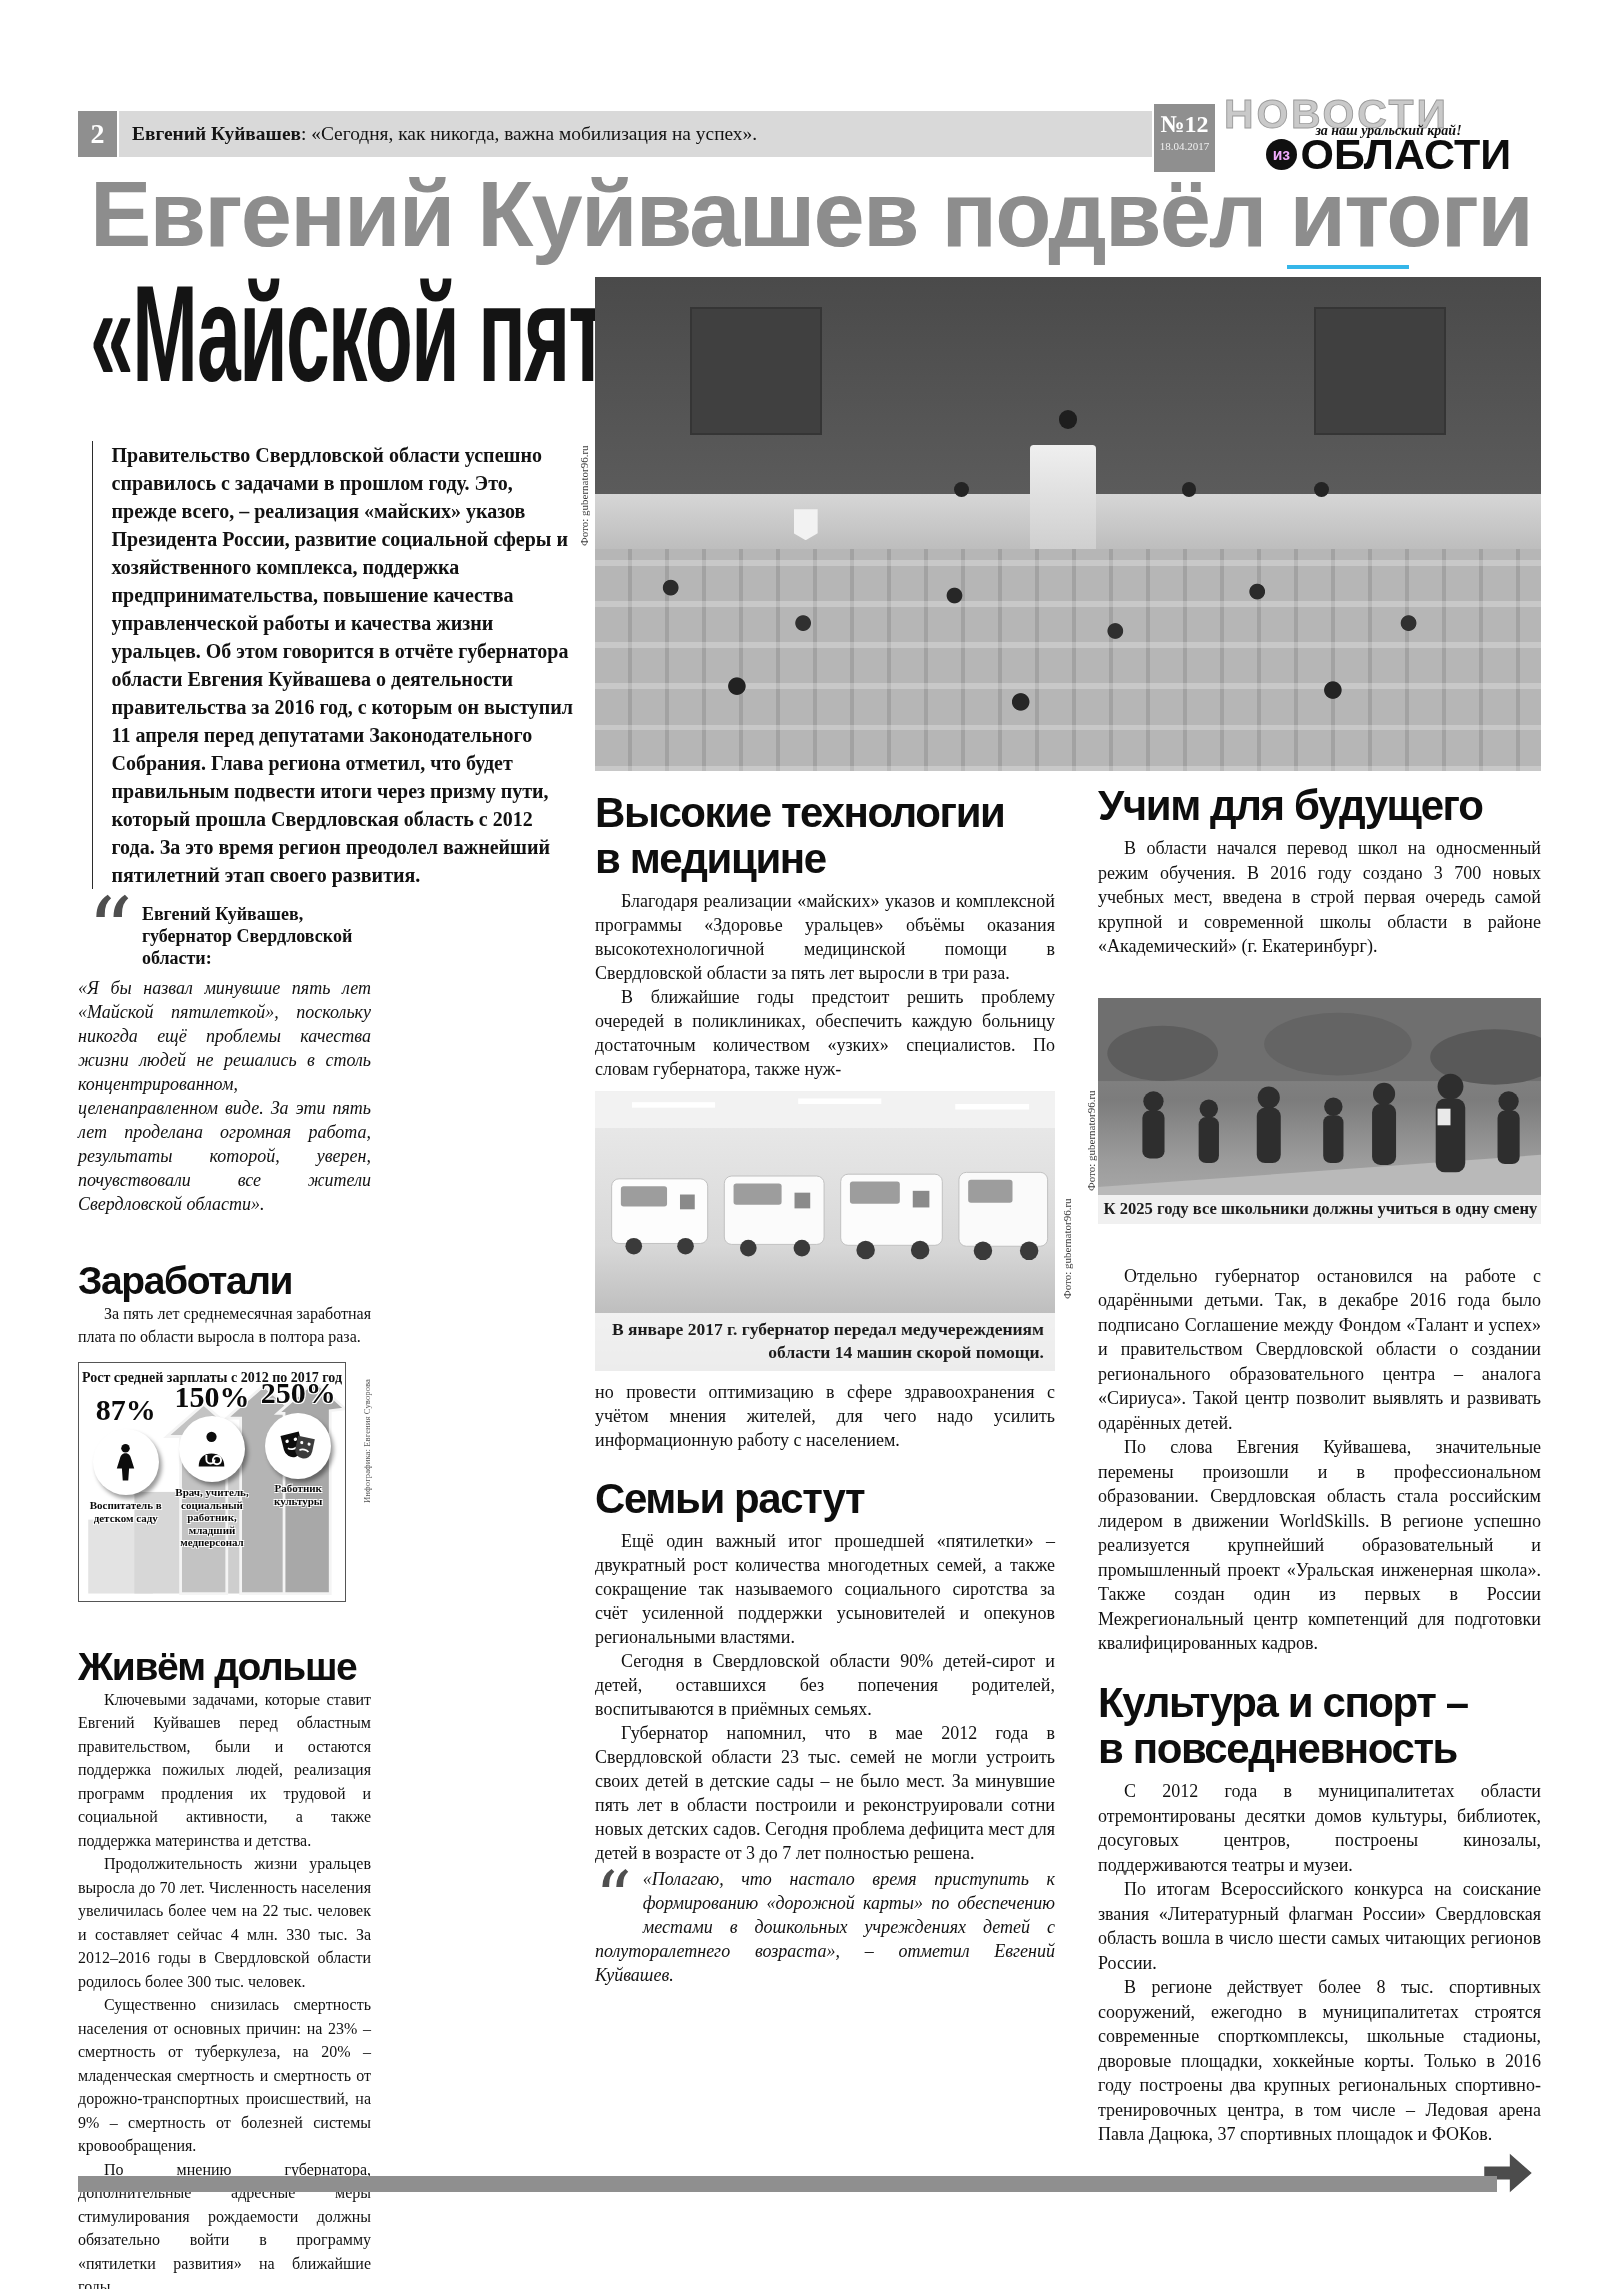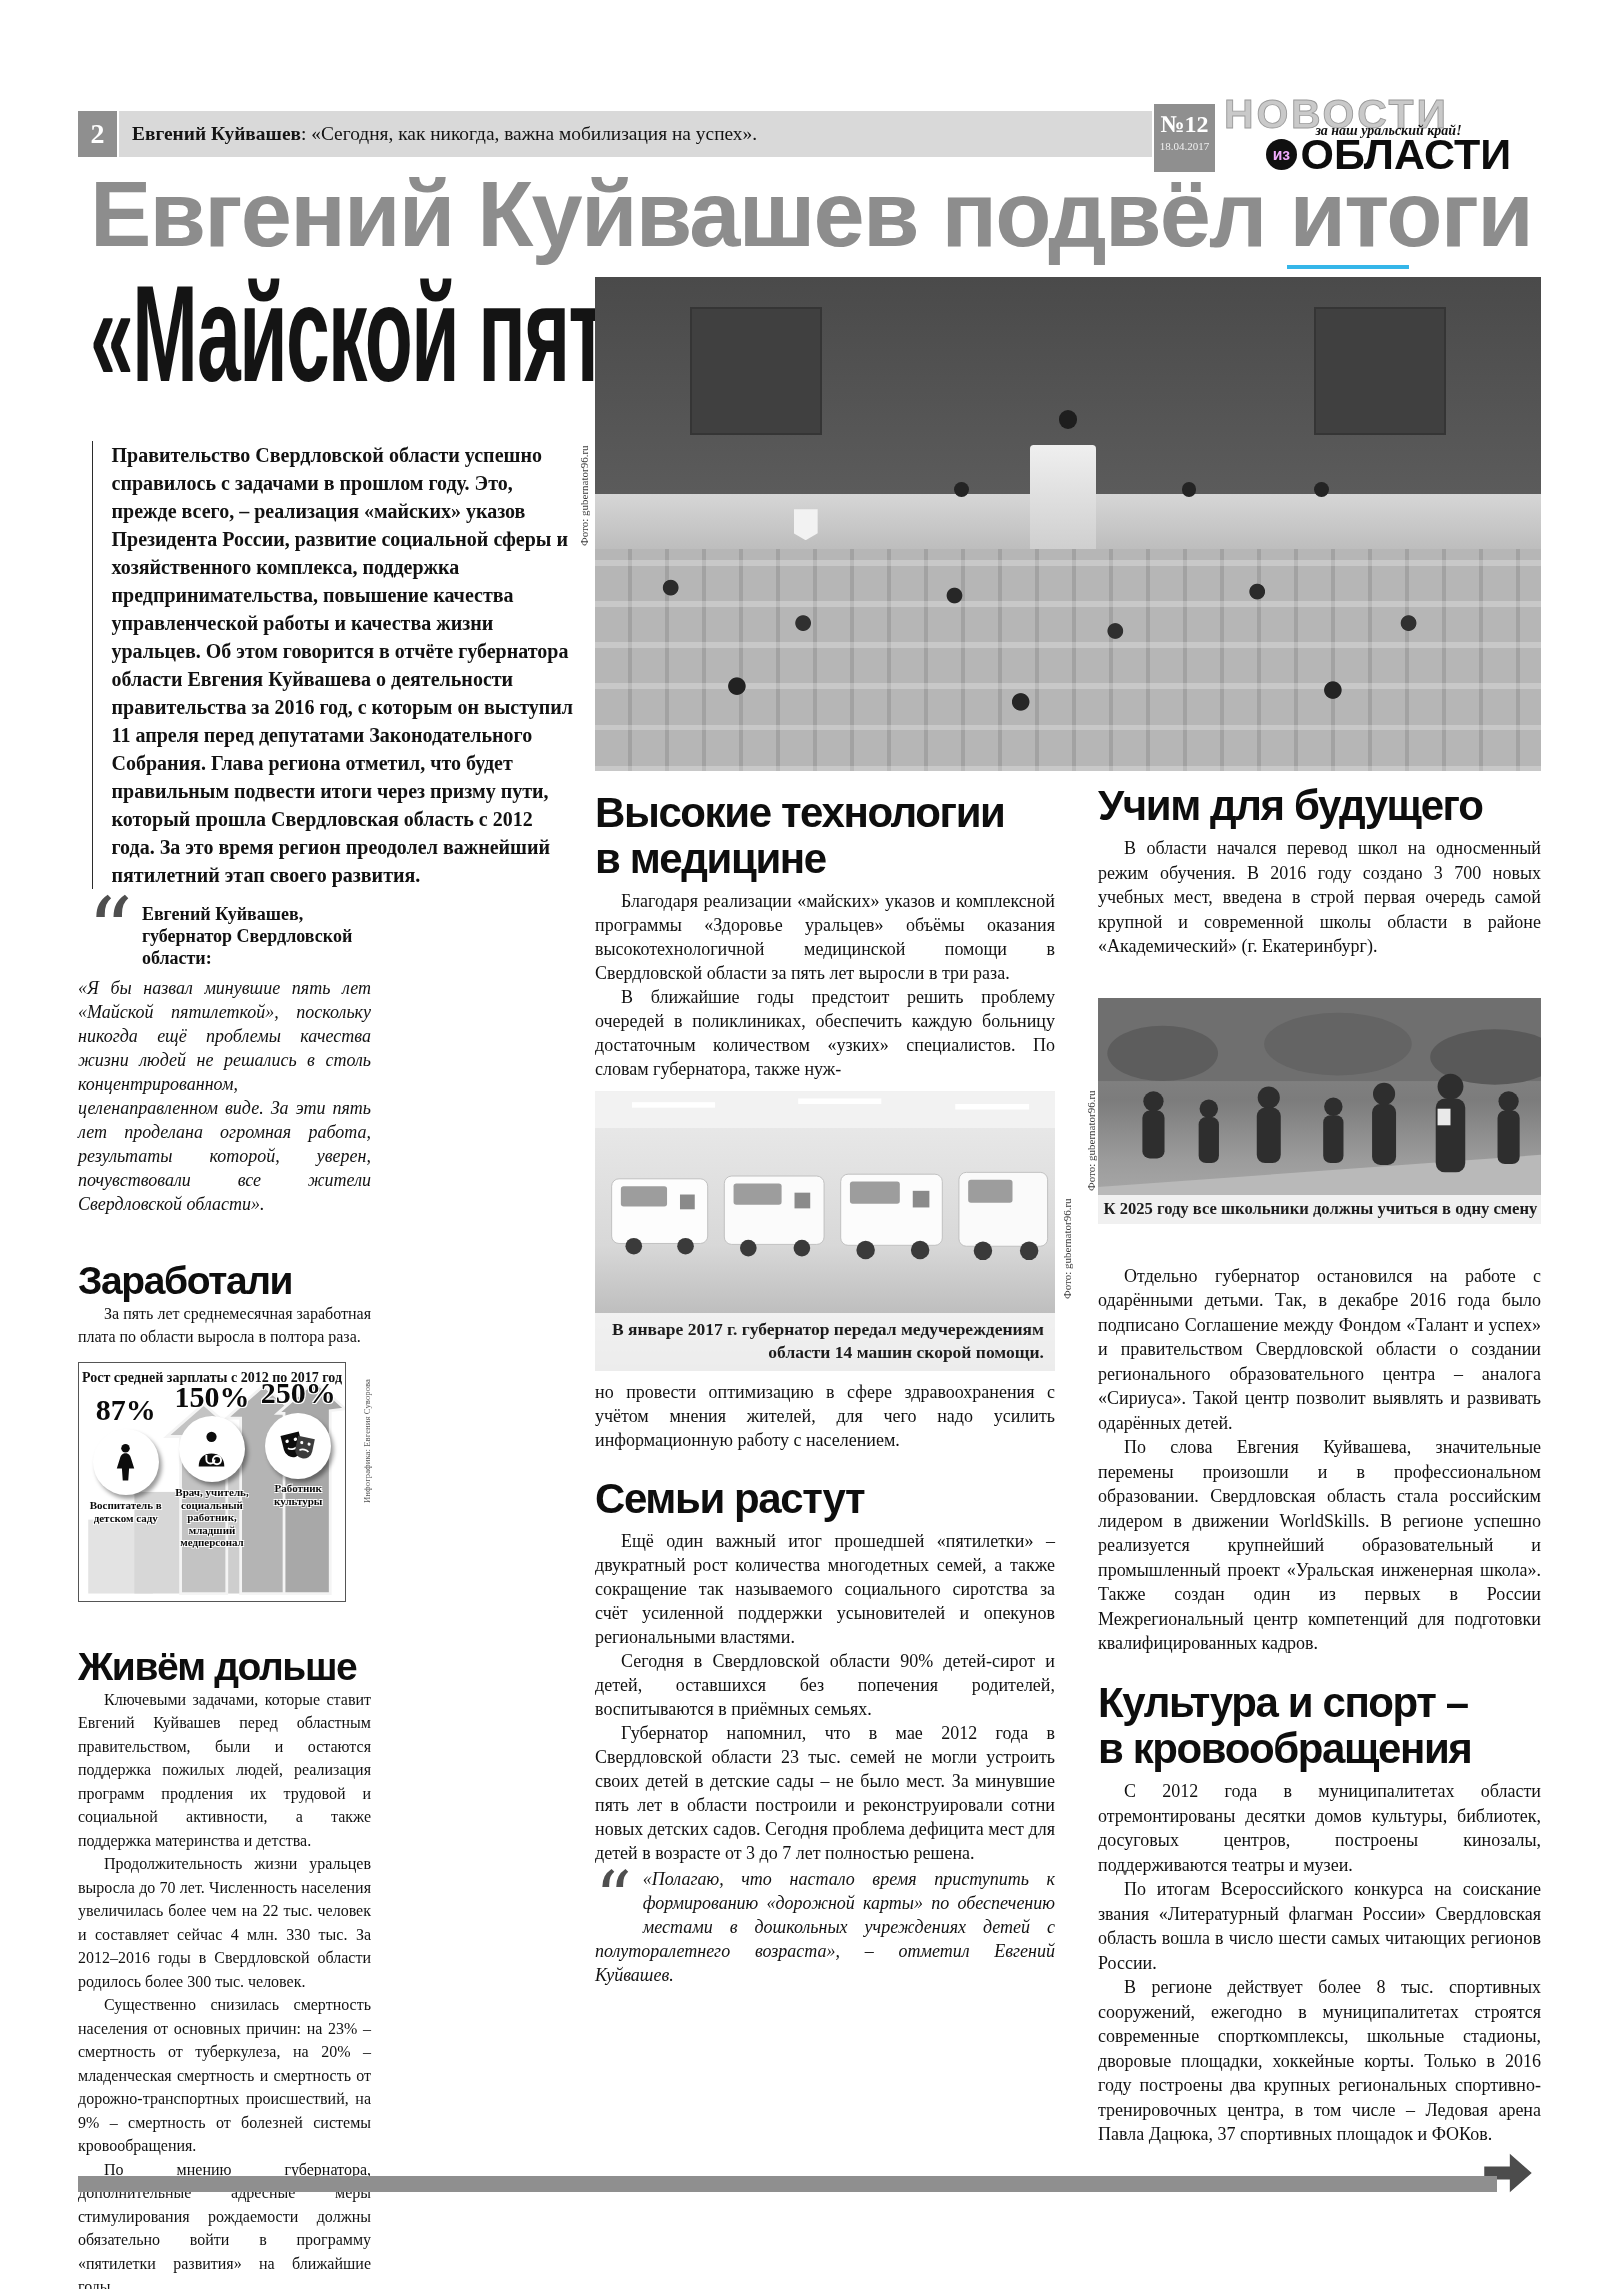--- a/index.html
+++ b/index.html
@@ -395,21 +395,21 @@
       <rect x="368" y="120" width="14" height="18" fill="#e9e9e9"></rect>
     </svg>
     <div class="ph-caption school-cap">К 2025 году все школьники должны учиться в одну смену</div>
   </div>
 
   <p class="para" style="margin-top:40px;">Отдельно губернатор остановился на работе с одарёнными детьми. Так, в декабре 2016 года было подписано Соглашение между Фондом «Талант и успех» и правительством Свердловской области о создании регионального образовательного центра – аналога «Сириуса». Такой центр позволит выявлять и развивать одарённых детей.</p>
   <p class="para">По слова Евгения Куйвашева, значительные перемены произошли и в профессиональном образовании. Свердловская область стала российским лидером в движении WorldSkills. В регионе успешно реализуется крупнейший образовательный и промышленный проект «Уральская инженерная школа». Также создан один из первых в России Межрегиональный центр компетенций для подготовки квалифицированных кадров.</p>
 
   <div class="sec-title h-after">
     <div>Культура и спорт –</div>
-    <div>в кровообращения</div>
+    <div>в повседневность</div>
   </div>
   <p class="para">С 2012 года в муниципалитетах области отремонтированы десятки домов культуры, библиотек, досуговых центров, построены кинозалы, поддерживаются театры и музеи.</p>
   <p class="para">По итогам Всероссийского конкурса на соискание звания «Литературный флагман России» Свердловская область вошла в число шести самых читающих регионов России.</p>
   <p class="para">В регионе действует более 8 тыс. спортивных сооружений, ежегодно в муниципалитетах строятся современные спорткомплексы, школьные стадионы, дворовые площадки, хоккейные корты. Только в 2016 году построены два крупных региональных спортивно-тренировочных центра, в том числе – Ледовая арена Павла Дацюка, 37 спортивных площадок и ФОКов.</p>
 
   <span class="arrow-end">
     <svg width="48" height="42" viewBox="0 0 52 46">
       <polygon points="0,16 28,16 28,2 52,23 28,44 28,30 0,30" fill="#4c4c4c"></polygon>
     </svg>
   </span>

